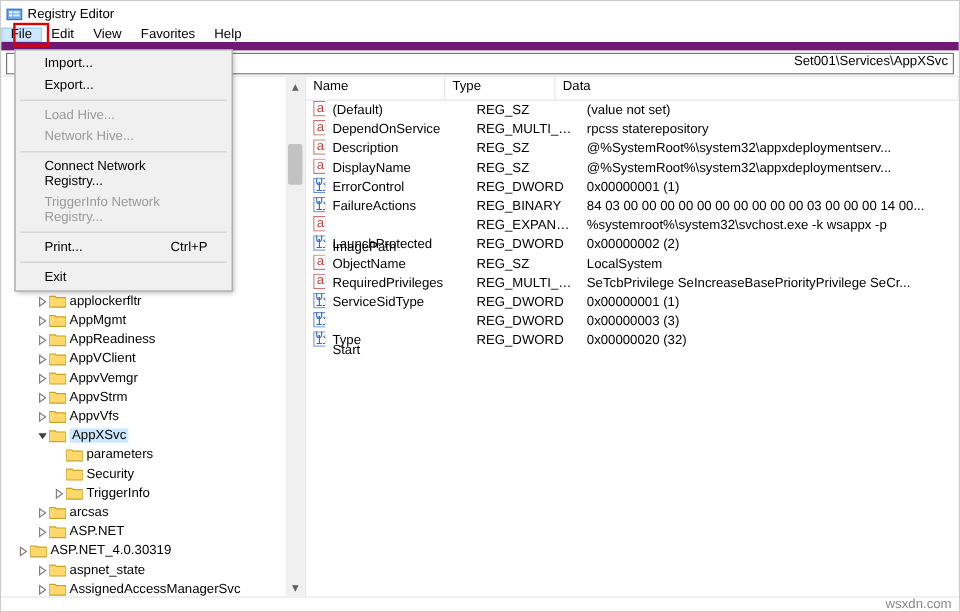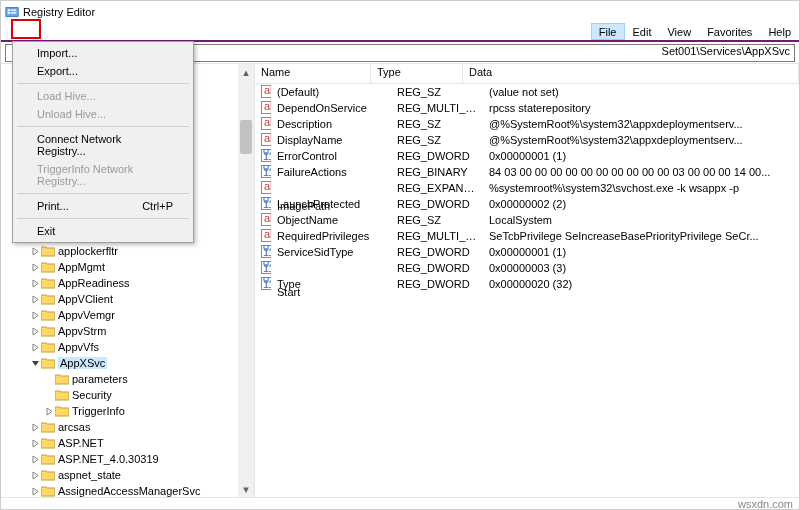--- a/index.html
+++ b/index.html
@@ -1,19 +1,19 @@
 <!DOCTYPE html>
 <html><head>
 <meta charset="utf-8">
 <style>
   * { box-sizing: border-box; font-family: "Segoe UI", Tahoma, sans-serif; font-size: 11px; }
   body { margin: 0; width: 800px; height: 510px; background: #fff; overflow: hidden; border:1px solid #ccc;}
   .titlebar { height: 22px; display:flex; align-items:center; padding:0 4px; background:#fff; }
   .titlebar .icon { width:14px; height:14px; margin-right:4px; }
-  .menubar { height: 19px; display:flex; align-items:stretch; border-bottom:2px solid #701a75; position:relative;justify-content:flex-end; }
+  .menubar { height: 19px; display:flex; align-items:stretch; border-bottom:7px solid #701a75; position:relative; }
   .menu-item { padding:2px 8px; display:flex; align-items:center; cursor:default; }
   .menu-item.open { background:#cce8ff; border:1px solid #99d1ff; padding:1px 7px;}
   .red-rect { border:2px solid #e00000; position:absolute; pointer-events:none; }
   .addressbar { height:22px; display:flex; align-items:center; border-bottom:1px solid #e5e5e5; }
   .addr-input { flex:1; border:1px solid #7a7a7a; height:18px; padding:0 4px; margin:0 4px; background:#fff; overflow:hidden; white-space:nowrap; }
   .main { display:flex; height:calc(100% - 63px - 12px); }
   .tree { width:254px; border-right:1px solid #e5e5e5; overflow:hidden; position:relative; }
   .tree-inner { position:absolute; top:0; left:0; right:0; }
   .tree-row { display:flex; align-items:center; height:16px; white-space:nowrap; }
   .tree-row .tw { display:inline-flex; width:12px; justify-content:center; color:#6b6b6b; }
@@ -77,21 +77,21 @@
       <span>Import...</span>
     </div>
     <div class="dd-item hl">
       <span>Export...</span>
     </div>
     <div class="dd-sep"></div>
     <div class="dd-item disabled">
       <span>Load Hive...</span>
     </div>
     <div class="dd-item disabled">
-      <span>Unload Hive...</span>
+      <span>Network Hive...</span>
     </div>
     <div class="dd-sep"></div>
     <div class="dd-item">
       <span>Connect Network Registry...</span>
     </div>
     <div class="dd-item disabled">
       <span>TriggerInfo Network Registry...</span>
     </div>
     <div class="dd-sep"></div>
     <div class="dd-item">
@@ -315,21 +315,21 @@
               <path d="M2 1 L7 4.5 L2 8 Z" fill="none" stroke="#808080"></path>
             </svg>
           </span>
           <span class="fld">
             <svg width="14" height="12" viewBox="0 0 14 12">
               <path d="M0 2 L5 2 L6 3 L14 3 L14 11 L0 11 Z" fill="#ffd86b" stroke="#c9a227"></path>
             </svg>
           </span>
           <span class="lbl">ASP.NET</span>
         </div>
-        <div class="tree-row" style="padding-left: 28px;">
+        <div class="tree-row" style="padding-left: 12px;">
           <span class="tw">
             <svg width="9" height="9" viewBox="0 0 9 9">
               <path d="M2 1 L7 4.5 L2 8 Z" fill="none" stroke="#808080"></path>
             </svg>
           </span>
           <span class="fld">
             <svg width="14" height="12" viewBox="0 0 14 12">
               <path d="M0 2 L5 2 L6 3 L14 3 L14 11 L0 11 Z" fill="#ffd86b" stroke="#c9a227"></path>
             </svg>
           </span>

